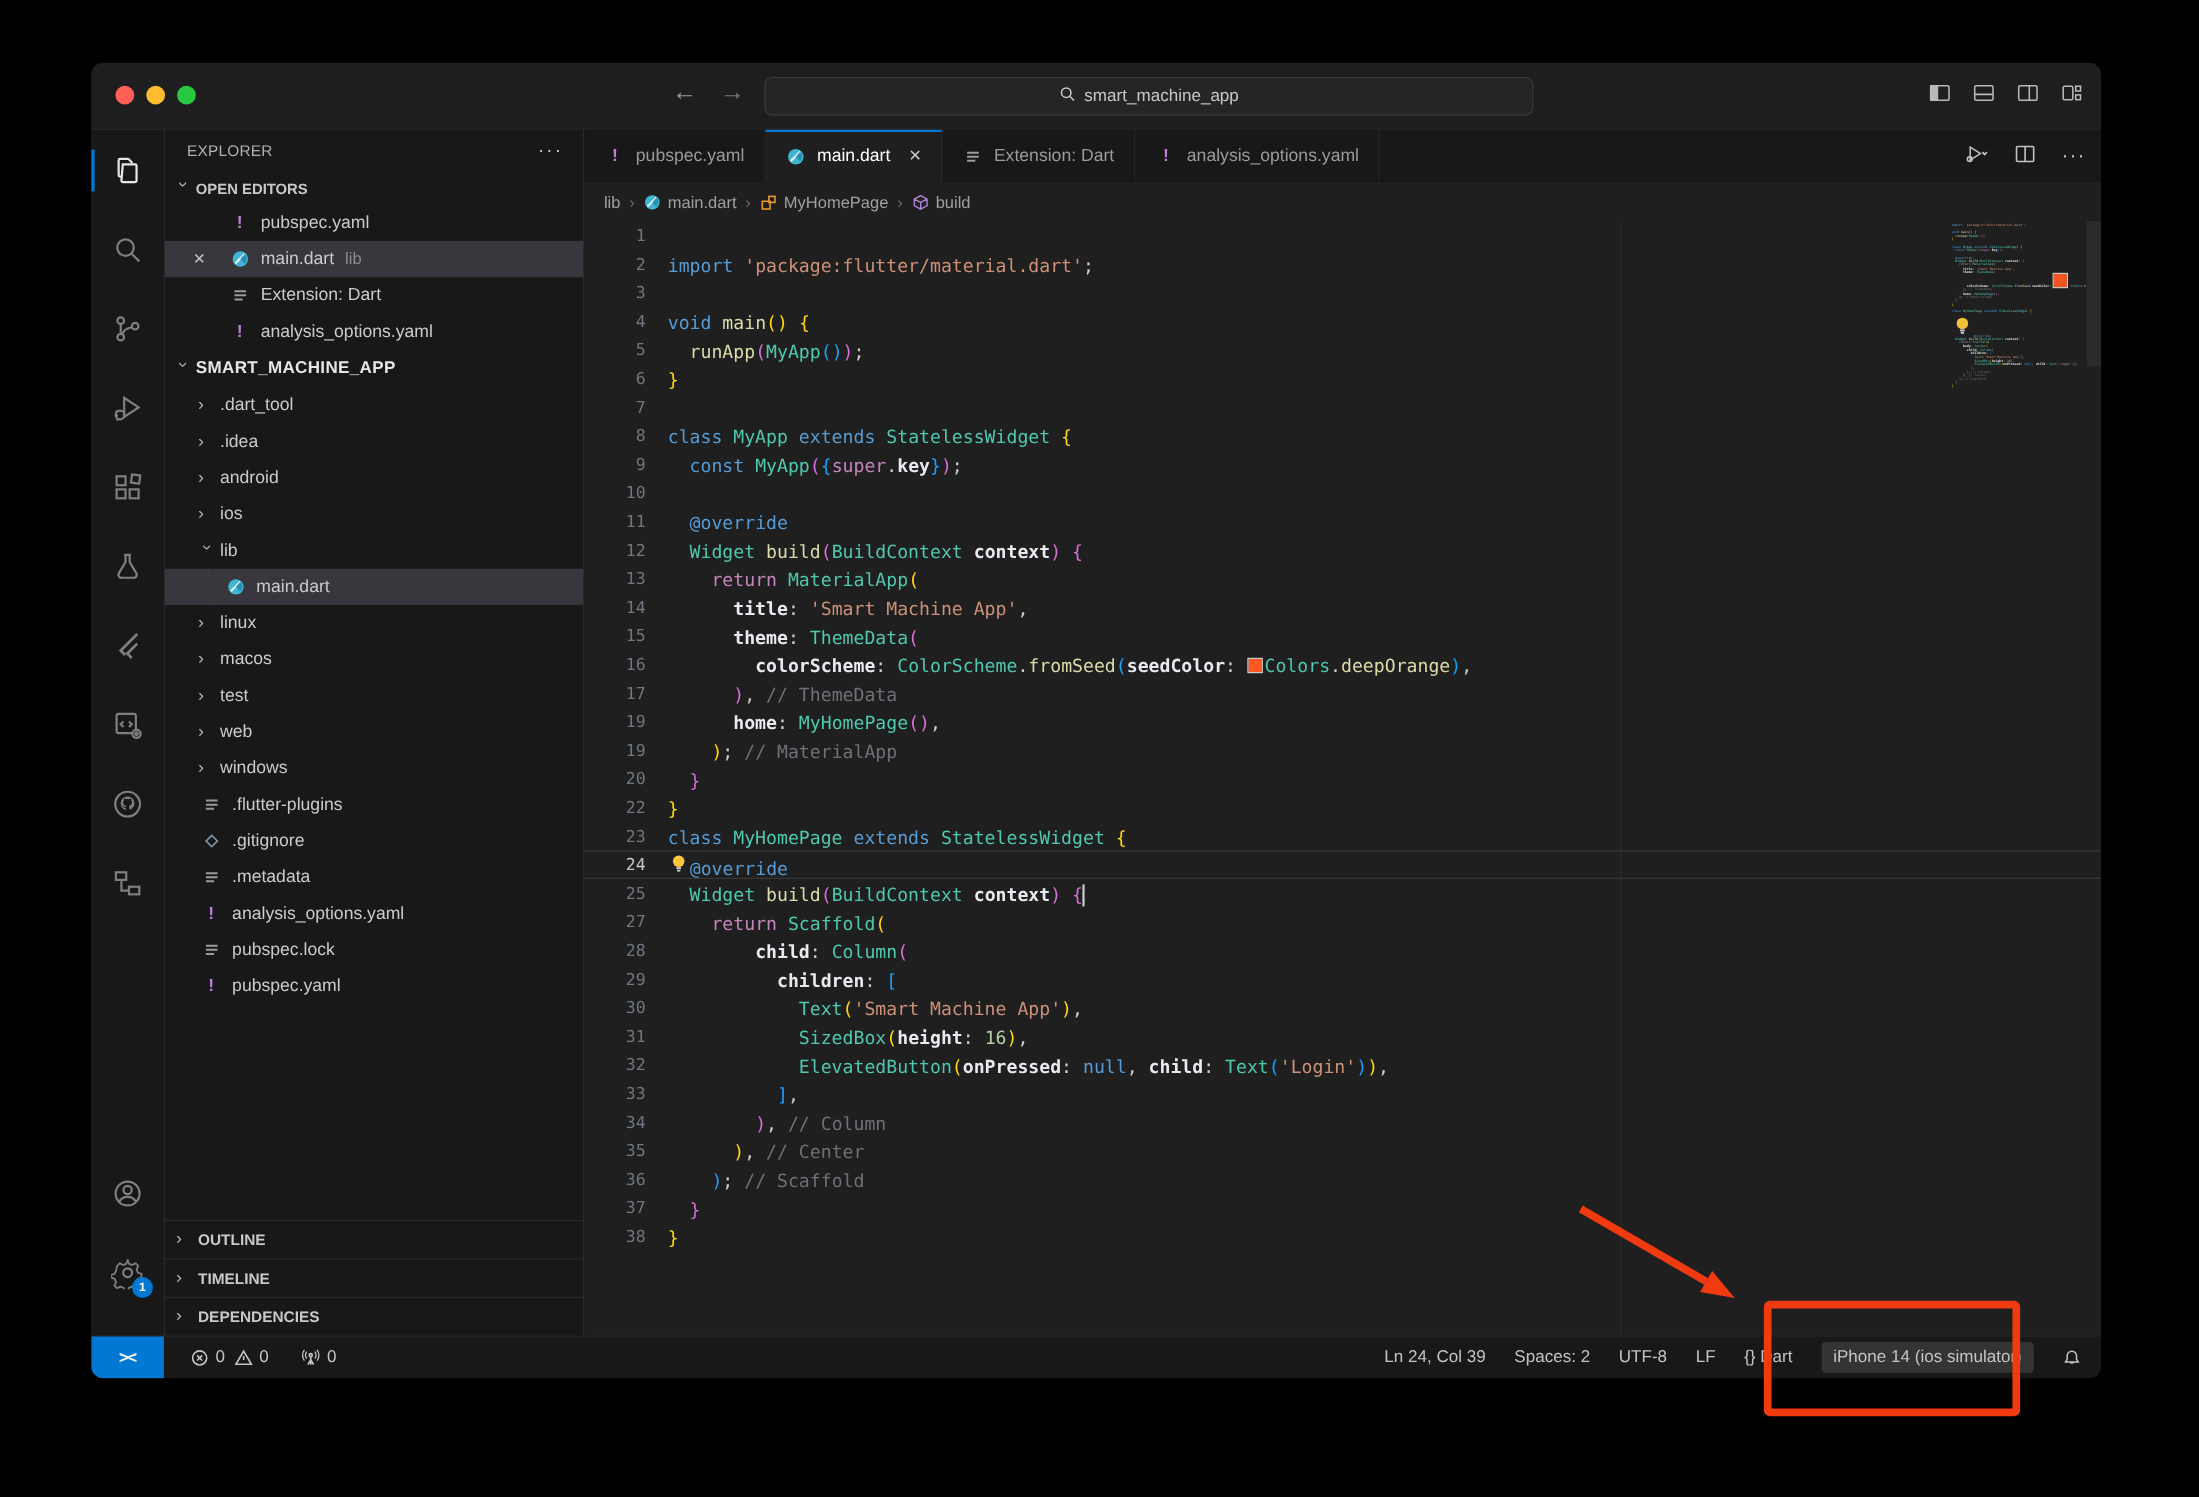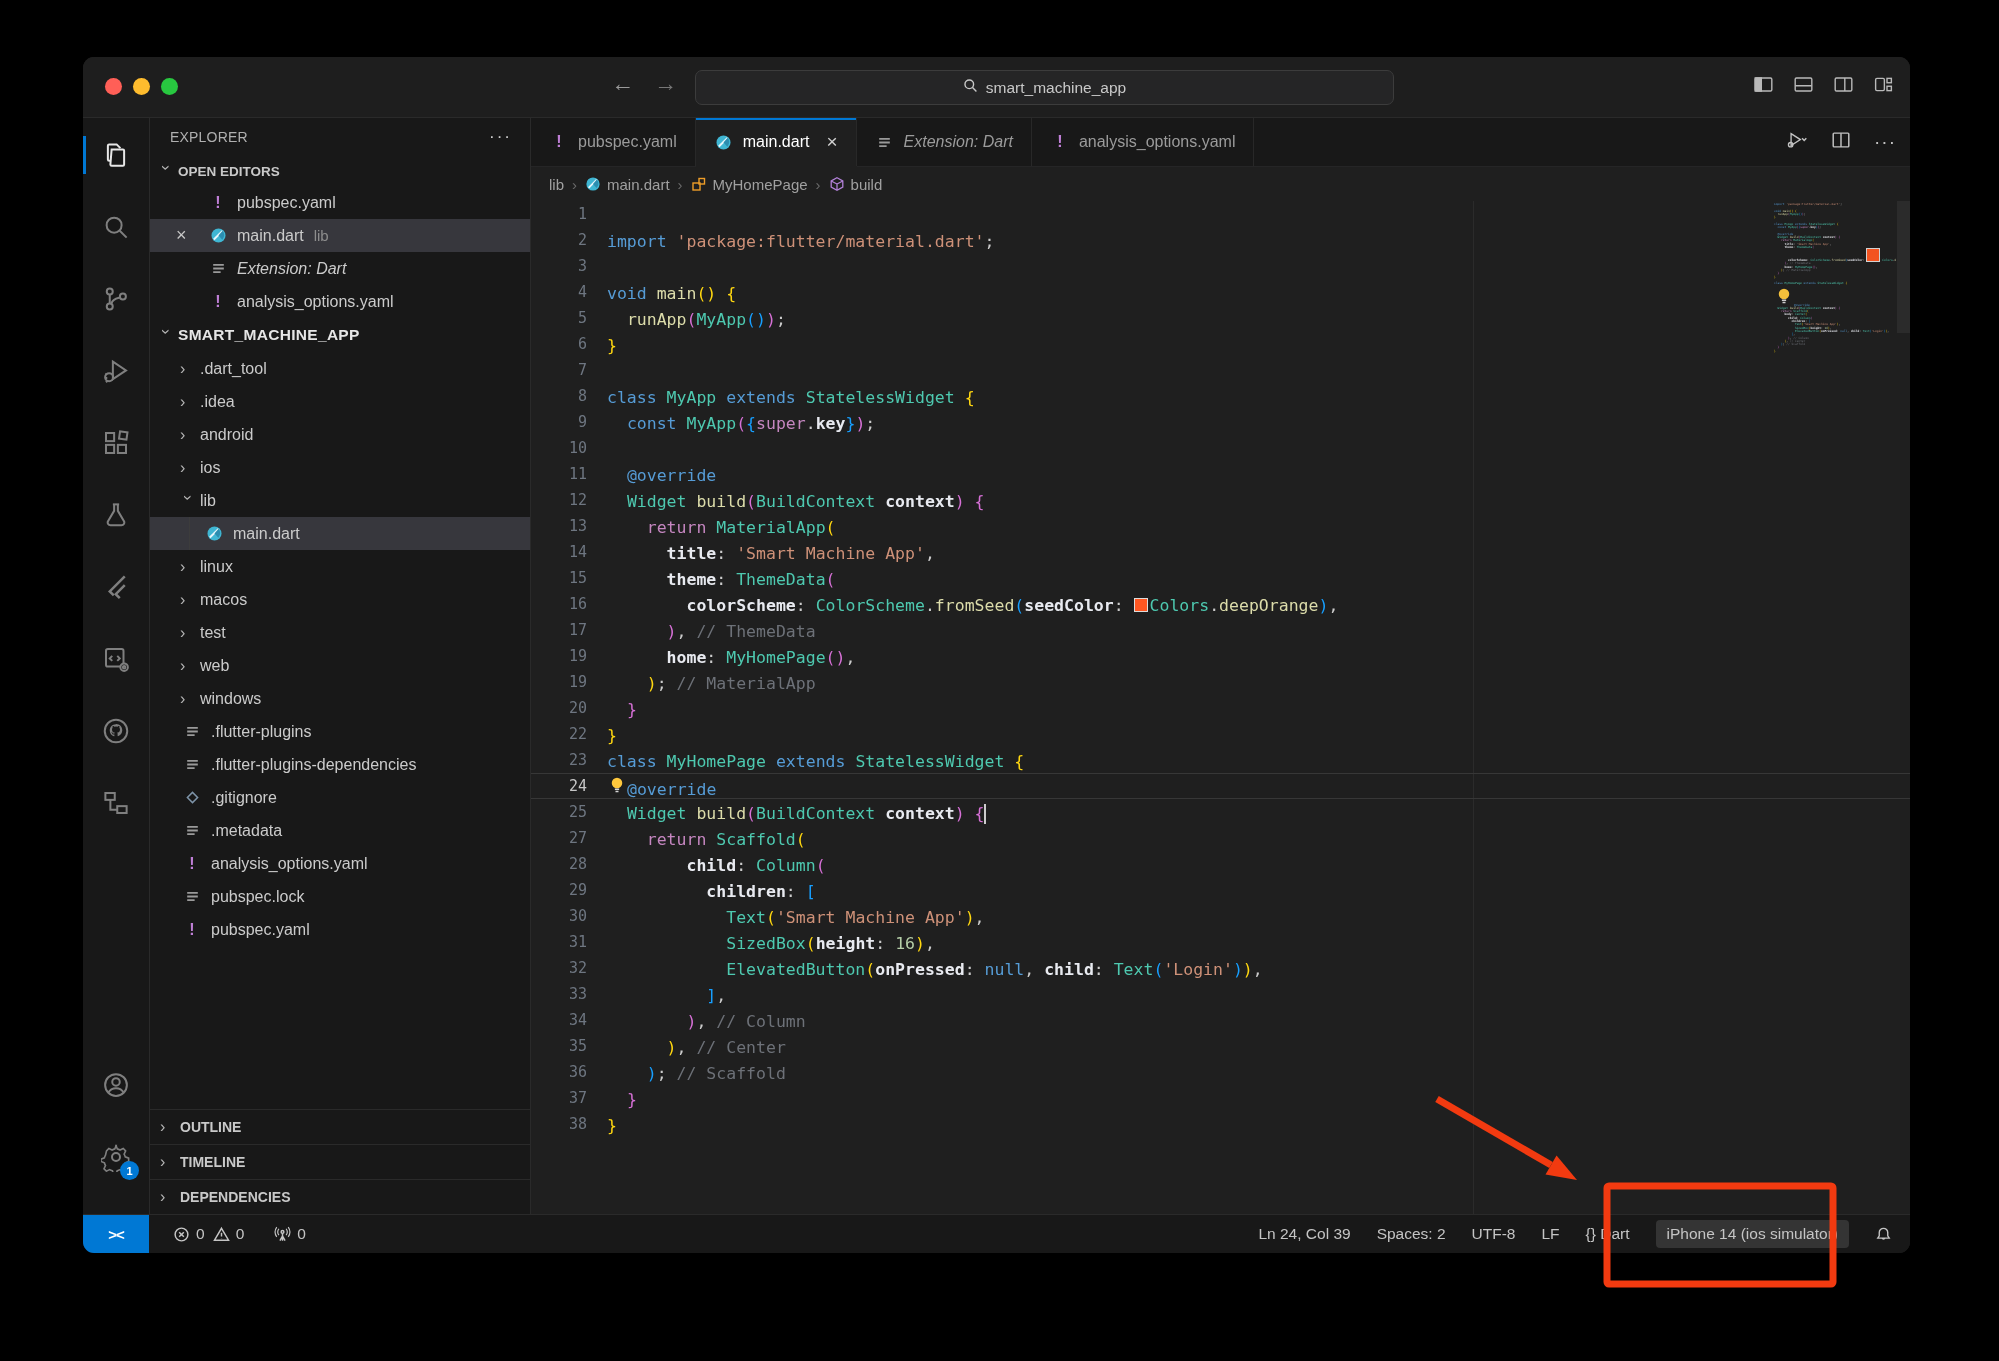--- a/index.html
+++ b/index.html
@@ -46,21 +46,21 @@
   .warnglyph{color:#bf7fd6;font-weight:700;font-size:16px;font-style:normal;}
   .detail{margin-left:10px;color:#8d8d8d;font-size:15px;}
   .projheader{height:34px;display:flex;align-items:center;font-weight:700;font-size:15.5px;color:#e6e6e6;padding-left:8px;gap:6px;letter-spacing:.3px;}
   .tree-folder{padding-left:30px;gap:6px;}
   .tree-file{padding-left:32px;}
   .tree-file.child{padding-left:54px;}
   .tree-file.child::before{content:"";position:absolute;left:39px;top:0;bottom:0;border-left:1px solid #3c3c3c;}
   .panels{position:absolute;left:0;right:0;bottom:0;}
   .panelrow{height:34px;border-top:1px solid #2a2a2a;display:flex;align-items:center;font-weight:700;
             font-size:14px;color:#c9c9c9;padding-left:10px;gap:6px;}
-  .italic{font-style:italic;}
+  .italic{}
   
   .editorcol{flex:1;display:flex;flex-direction:column;min-width:0;background:#1f1f1f;}
   .tabstrip{height:48px;background:#181818;border-bottom:1px solid #252526;display:flex;position:relative;flex:none;}
   .tab{display:flex;align-items:center;gap:9px;padding:0 18px;font-size:16px;color:#9b9b9b;
        border-right:1px solid #282828;position:relative;background:#181818;}
   .tab .fic{margin-right:0;}
   .tab.active{background:#1f1f1f;color:#ffffff;box-shadow:0 1px 0 0 #1f1f1f;z-index:2;}
   .tab.active::before{content:"";position:absolute;top:0;left:0;right:0;height:2px;background:#0078d4;}
   .tabclose{margin-left:8px;font-size:19px;color:#d0d0d0;}
   .editoractions{position:absolute;right:14px;top:0;height:100%;display:flex;align-items:center;gap:22px;color:#c2c2c2;}
@@ -338,28 +338,20 @@
               <span class="fic">
                 <svg viewBox="0 0 16 16" fill="none">
                   <path d="M3 4.5h10M3 8h10M3 11.5h7" stroke="#9a9a9a" stroke-width="1.7"></path>
                 </svg>
               </span>
               <span>.flutter-plugins</span>
             </div>
             <div class="row tree-file">
               <span class="fic">
                 <svg viewBox="0 0 16 16" fill="none">
-                  <path d="M3 4.5h10M3 8h10M3 11.5h7" stroke="#9a9a9a" stroke-width="1.7"></path>
-                </svg>
-              </span>
-              <span>.flutter-plugins-dependencies</span>
-            </div>
-            <div class="row tree-file">
-              <span class="fic">
-                <svg viewBox="0 0 16 16" fill="none">
                   <rect x="4.6" y="4.6" width="6.8" height="6.8" transform="rotate(45 8 8)" stroke="#7d93a7" stroke-width="1.4"></rect>
                 </svg>
               </span>
               <span>.gitignore</span>
             </div>
             <div class="row tree-file">
               <span class="fic">
                 <svg viewBox="0 0 16 16" fill="none">
                   <path d="M3 4.5h10M3 8h10M3 11.5h7" stroke="#9a9a9a" stroke-width="1.7"></path>
                 </svg>

